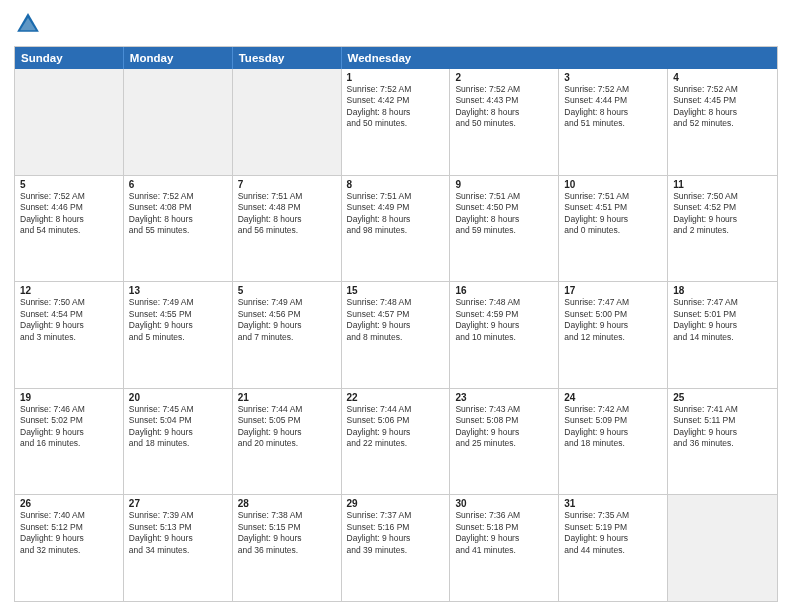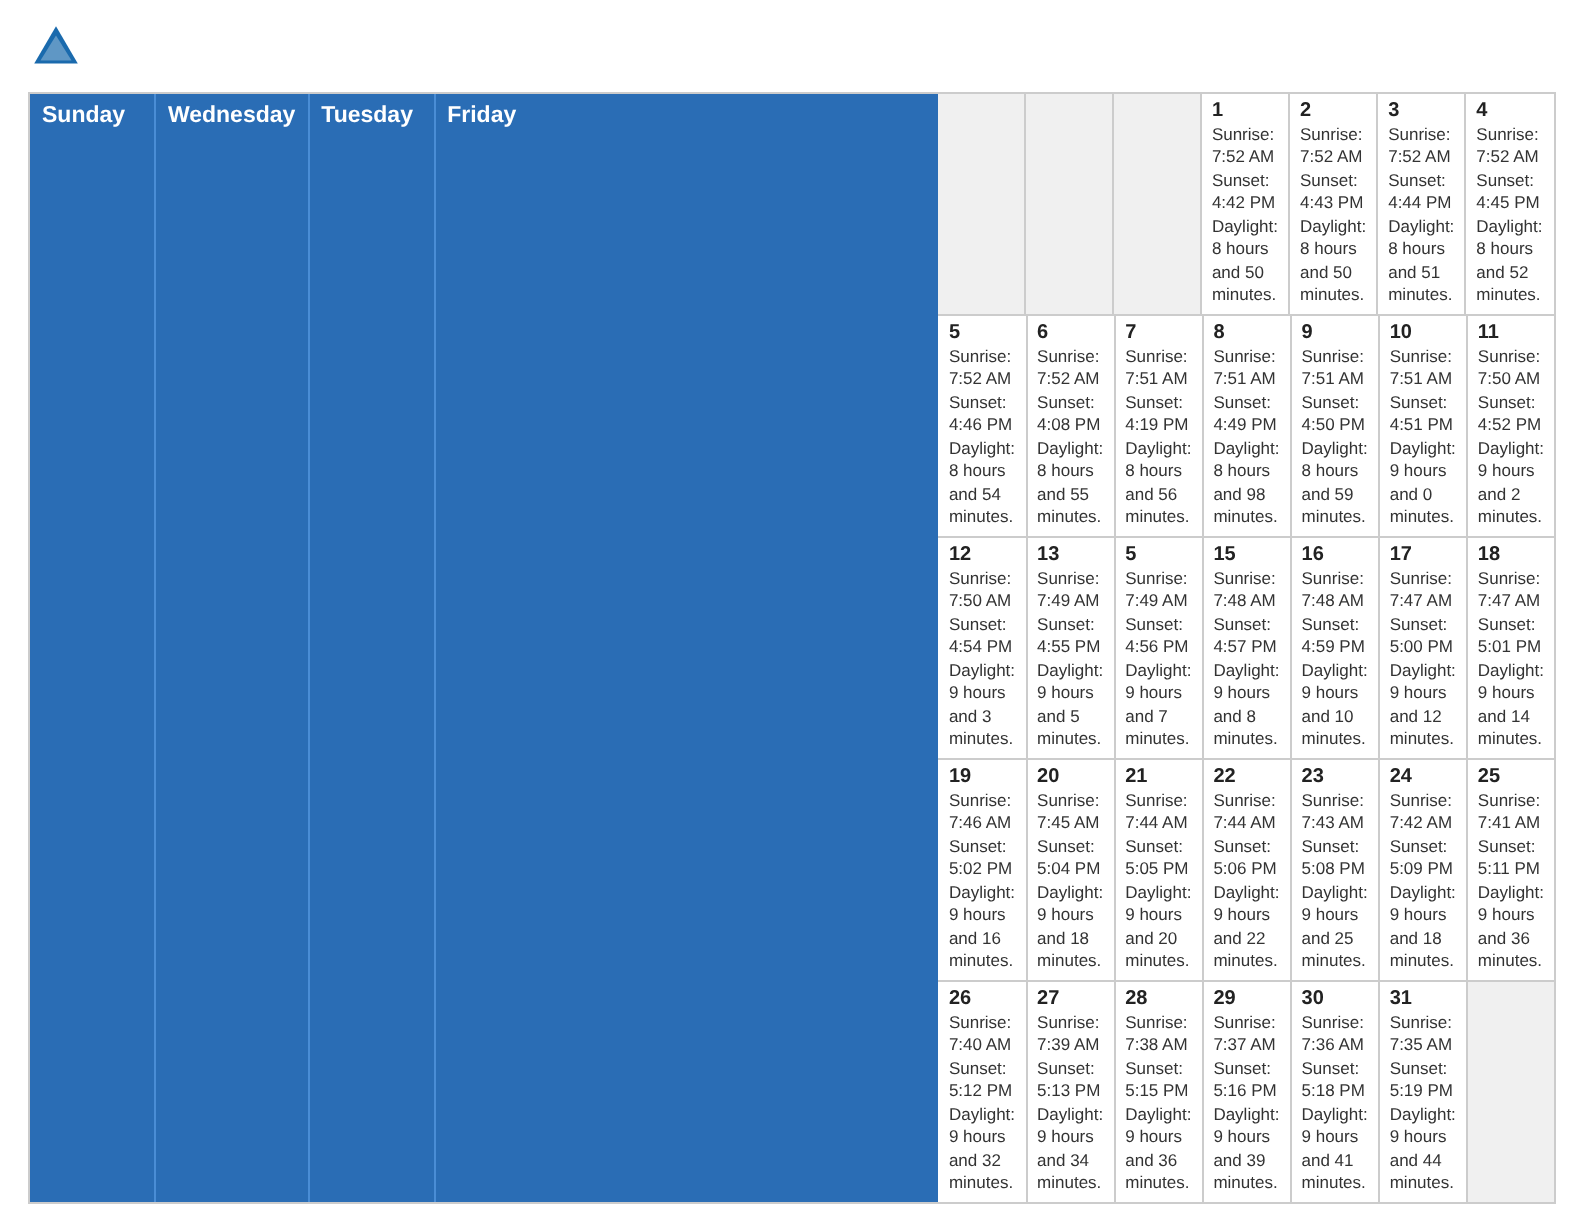--- a/index.html
+++ b/index.html
@@ -56,20 +56,21 @@
       color: #222;
       line-height: 1.1;
     }
     .calendar-subtitle {
       font-size: 14px;
       color: #555;
     }
     .calendar {
       flex: 1;
       display: flex;
+      flex-direction: column;
       border: 1px solid #ccc;
     }
     .cal-header-row {
       display: grid;
       grid-template-columns: repeat(7, 1fr);
       background-color: #2a6db5;
     }
     .cal-header-cell {
       color: #fff;
       font-size: 11.5px;
@@ -130,23 +131,23 @@
     </div>
     <div class="title-section">
       <div class="calendar-title"></div>
       <div class="calendar-subtitle"></div>
     </div>
   </div>
 
   <div class="calendar">
     <div class="cal-header-row">
     <div class="cal-header-cell">Sunday</div>
+        <div class="cal-header-cell">Monday</div>
+        <div class="cal-header-cell">Tuesday</div>
         <div class="cal-header-cell">Wednesday</div>
-        <div class="cal-header-cell">Tuesday</div>
-        <div class="cal-header-cell">Friday</div>
       </div>
     <div class="cal-body">
     <div class="cal-row">
           <div class="cal-cell shaded empty"></div>
           <div class="cal-cell shaded empty"></div>
           <div class="cal-cell shaded empty"></div>
           <div class="cal-cell">
             <div class="day-num">1</div>
             <div class="cell-line">Sunrise: 7:52 AM</div>
             <div class="cell-line">Sunset: 4:42 PM</div>
@@ -186,21 +187,21 @@
           <div class="cal-cell">
             <div class="day-num">6</div>
             <div class="cell-line">Sunrise: 7:52 AM</div>
             <div class="cell-line">Sunset: 4:08 PM</div>
             <div class="cell-line">Daylight: 8 hours</div>
             <div class="cell-line">and 55 minutes.</div>
           </div>
           <div class="cal-cell">
             <div class="day-num">7</div>
             <div class="cell-line">Sunrise: 7:51 AM</div>
-            <div class="cell-line">Sunset: 4:19 PM</div>
+            <div class="cell-line">Sunset: 4:48 PM</div>
             <div class="cell-line">Daylight: 8 hours</div>
             <div class="cell-line">and 56 minutes.</div>
           </div>
           <div class="cal-cell">
             <div class="day-num">8</div>
             <div class="cell-line">Sunrise: 7:51 AM</div>
             <div class="cell-line">Sunset: 4:49 PM</div>
             <div class="cell-line">Daylight: 8 hours</div>
             <div class="cell-line">and 98 minutes.</div>
           </div>

